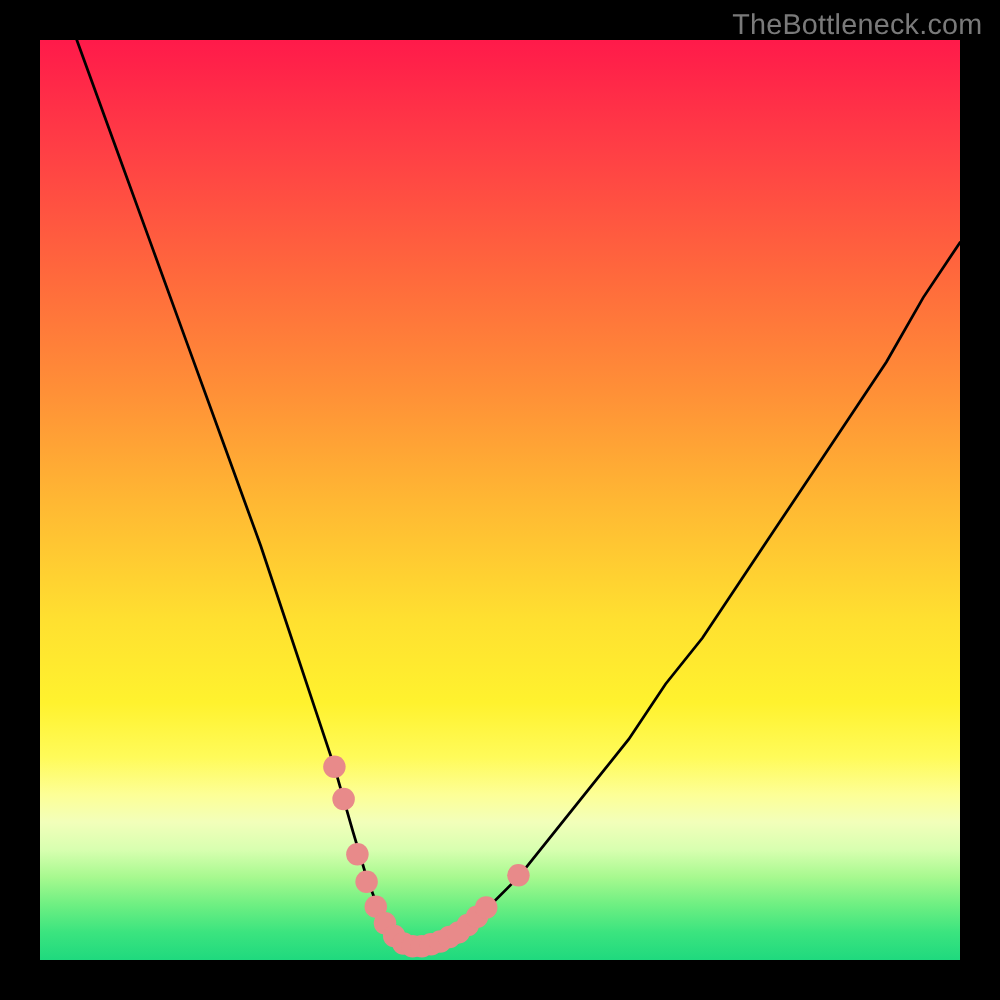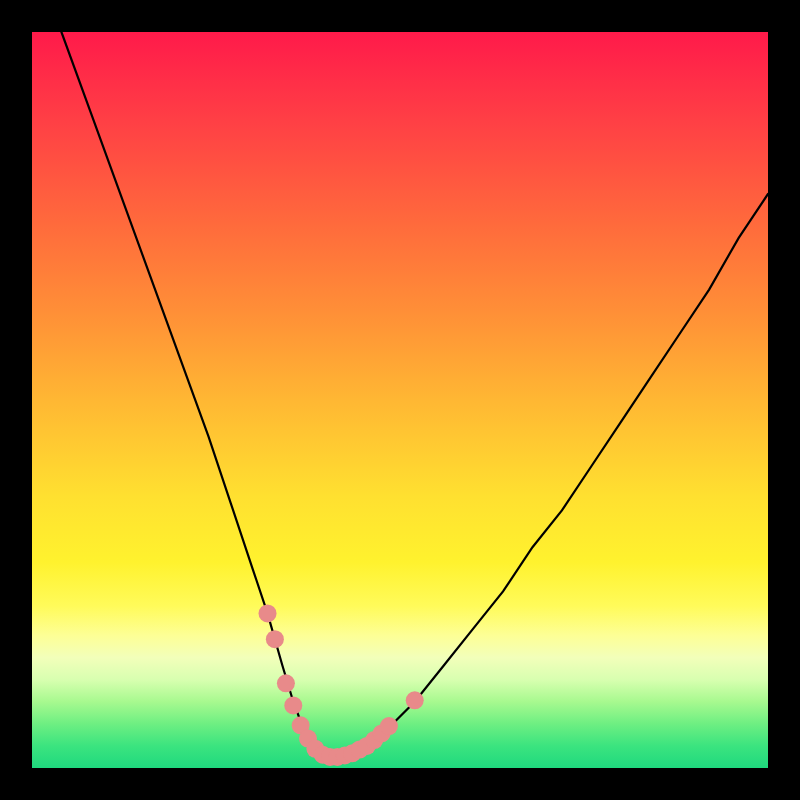--- a/index.html
+++ b/index.html
@@ -81,13 +81,14 @@
           <circle cx="320.16" cy="721.28" r="9" fill="#e88a8a" stroke="#d97d7d" stroke-width="0"></circle>
           <circle cx="327.52" cy="717.60" r="9" fill="#e88a8a" stroke="#d97d7d" stroke-width="0"></circle>
           <circle cx="334.88" cy="713.92" r="9" fill="#e88a8a" stroke="#d97d7d" stroke-width="0"></circle>
           <circle cx="342.24" cy="708.03" r="9" fill="#e88a8a" stroke="#d97d7d" stroke-width="0"></circle>
           <circle cx="349.60" cy="701.41" r="9" fill="#e88a8a" stroke="#d97d7d" stroke-width="0"></circle>
           <circle cx="356.96" cy="694.05" r="9" fill="#e88a8a" stroke="#d97d7d" stroke-width="0"></circle>
           <circle cx="382.72" cy="668.29" r="9" fill="#e88a8a" stroke="#d97d7d" stroke-width="0"></circle>
         </g>
     </svg>
   </div>
+  <div class="watermark">TheBottleneck.com</div>
 </div>
 
 </body></html>

